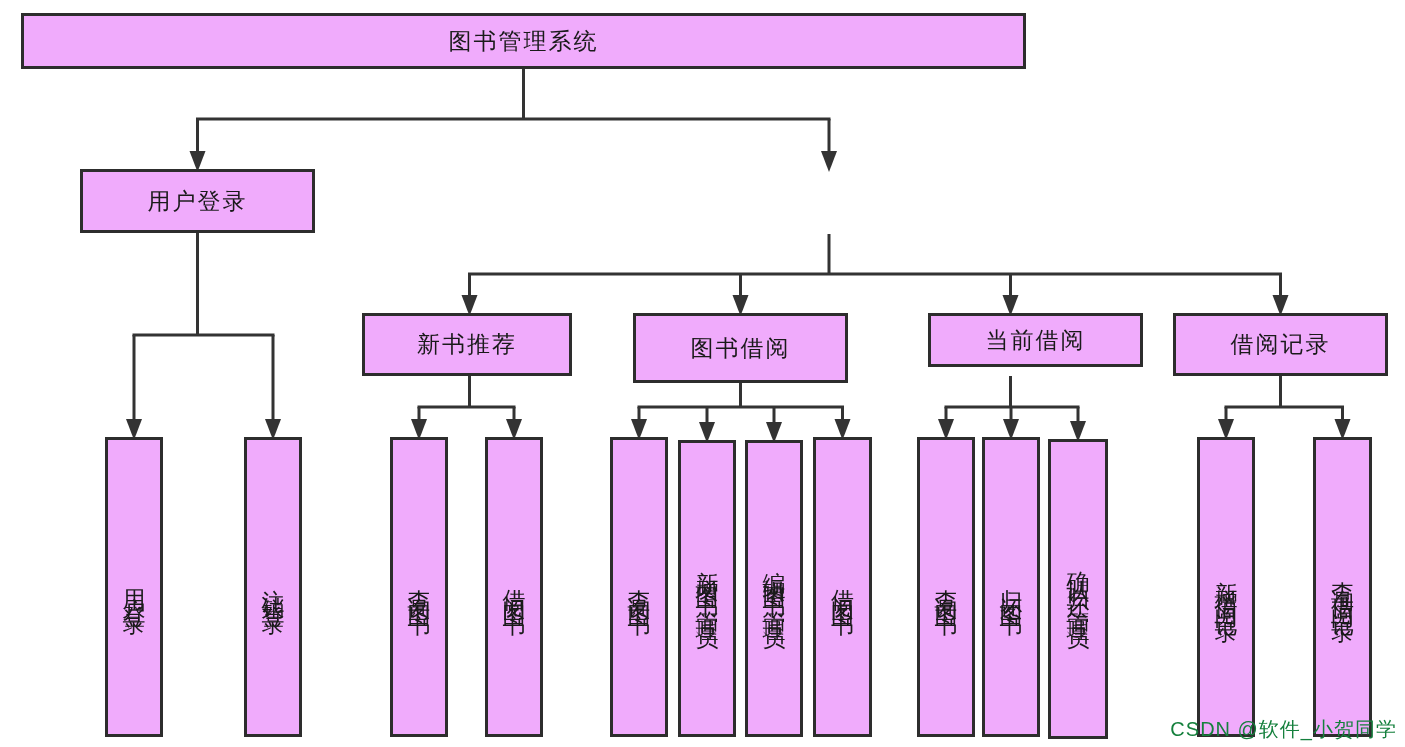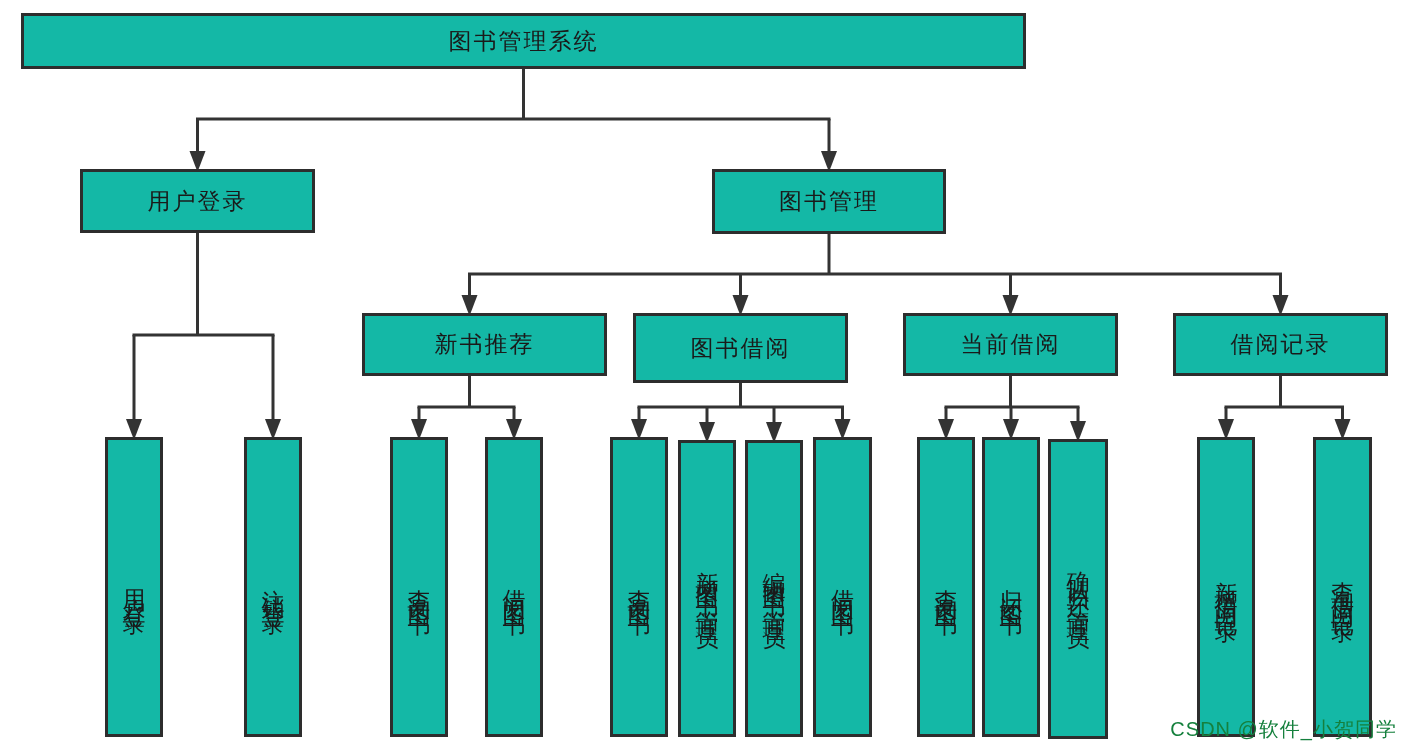--- a/index.html
+++ b/index.html
@@ -18,21 +18,21 @@
   #connectors {
     position: absolute;
     left: 0;
     top: 0;
     z-index: 0;
   }
   .node {
     position: absolute;
     box-sizing: border-box;
     border: 3px solid #2d2d2d;
-    background: #14b8a6;
+    background: #f0abfc;
     display: flex;
     align-items: center;
     justify-content: center;
     z-index: 1;
     color: #1a1a1a;
   }
   .box-h .lbl {
     font-size: 23px;
     letter-spacing: 2px;
     white-space: nowrap;
@@ -116,31 +116,28 @@
       <polygon points="1342.5,440 1334.5,419 1350.5,419" fill="#333333"></polygon>
     </svg>
 
   <div class="node box-h" style="left:21px;top:13px;width:1005px;height:56px">
     <span class="lbl">图书管理系统</span>
   </div>
 
   <div class="node box-h" style="left:80px;top:169px;width:235px;height:64px">
     <span class="lbl">用户登录</span>
   </div>
-  <div class="node box-h" style="left:712px;top:169px;width:234px;height:65px">
-    <span class="lbl">图书管理</span>
-  </div>
 
-  <div class="node box-h" style="left:362px;top:313px;width:245px;height:63px">
+  <div class="node box-h" style="left:362px;top:313px;width:210px;height:63px">
     <span class="lbl">新书推荐</span>
   </div>
   <div class="node box-h" style="left:633px;top:313px;width:215px;height:70px">
     <span class="lbl">图书借阅</span>
   </div>
-  <div class="node box-h" style="left:903px;top:313px;width:215px;height:63px">
+  <div class="node box-h" style="left:928px;top:313px;width:215px;height:54px">
     <span class="lbl">当前借阅</span>
   </div>
   <div class="node box-h" style="left:1173px;top:313px;width:215px;height:63px">
     <span class="lbl">借阅记录</span>
   </div>
 
   <div class="node box-v" style="left:105px;top:437px;width:58px;height:300px">
     <span class="lbl">用户登录</span>
   </div>
   <div class="node box-v" style="left:244px;top:437px;width:58px;height:300px">

